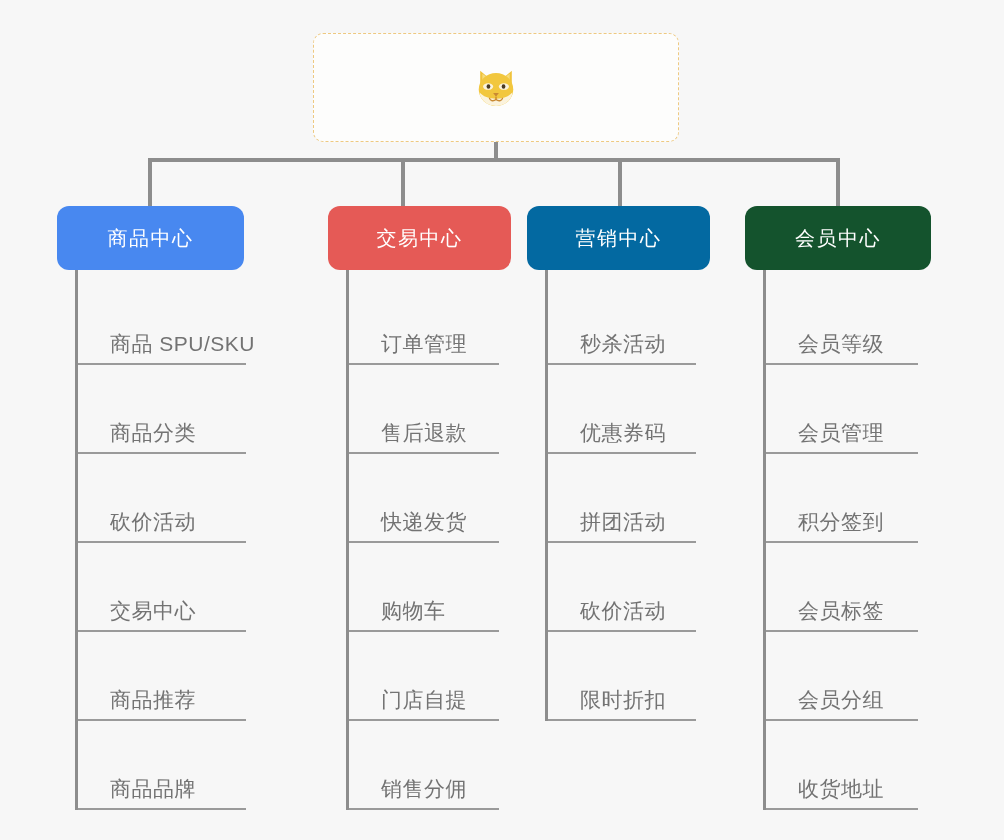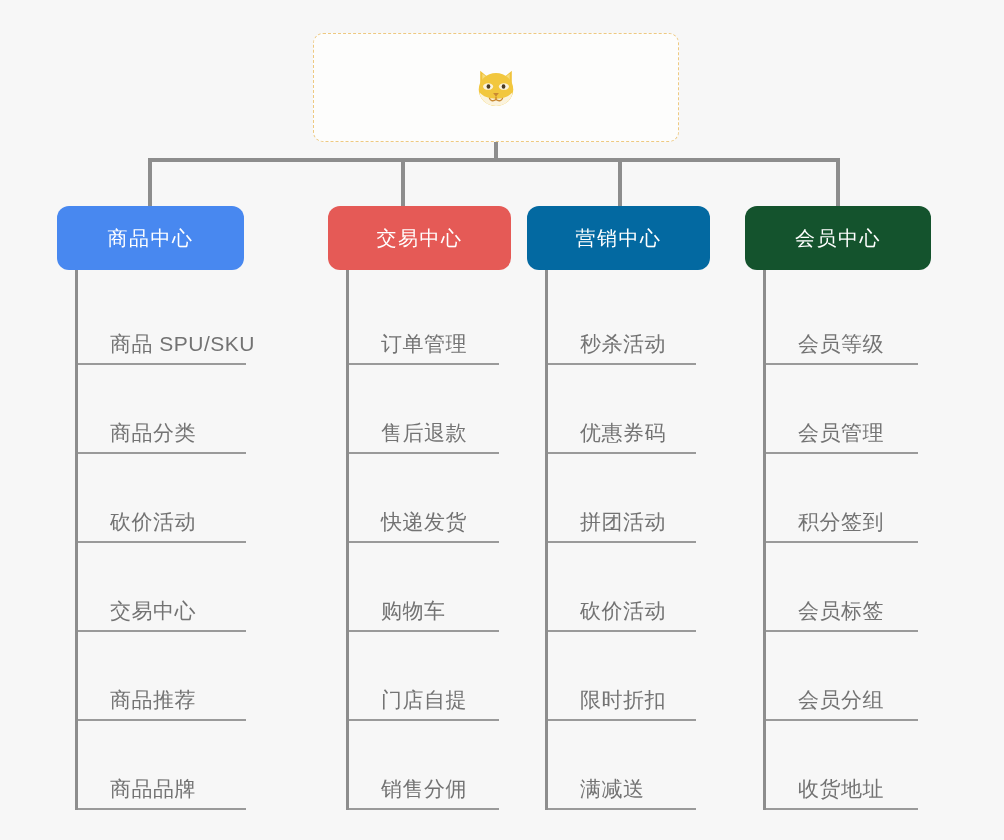--- a/index.html
+++ b/index.html
@@ -200,23 +200,20 @@
         </div>
       <div class="leaf">
           <span class="leaf-label">拼团活动</span>
         </div>
       <div class="leaf">
           <span class="leaf-label">砍价活动</span>
         </div>
       <div class="leaf">
           <span class="leaf-label">限时折扣</span>
         </div>
-      <div class="leaf">
-          <span class="leaf-label">满减送</span>
-        </div>
     </div>
   </div>
 
   <div class="branch" id="branch-3">
     <div class="branch-head" style="background: #14532d;">会员中心</div>
     <div class="branch-body">
       <div class="leaf">
           <span class="leaf-label">会员等级</span>
         </div>
       <div class="leaf">

